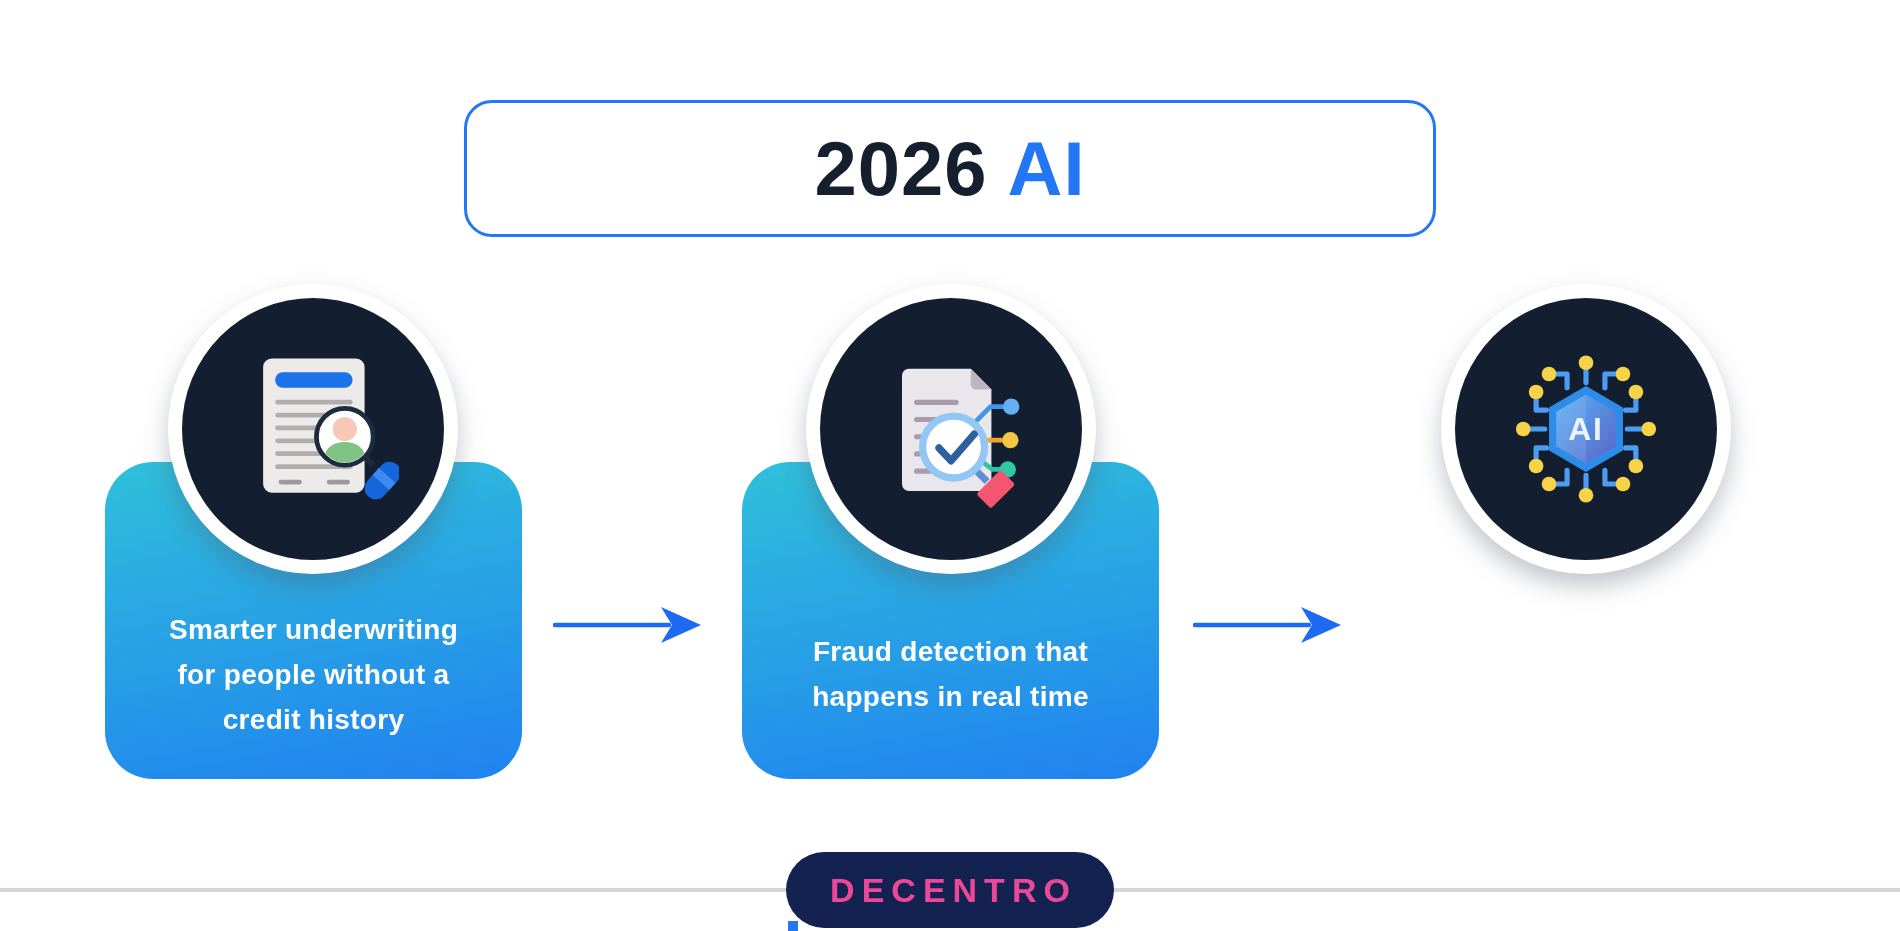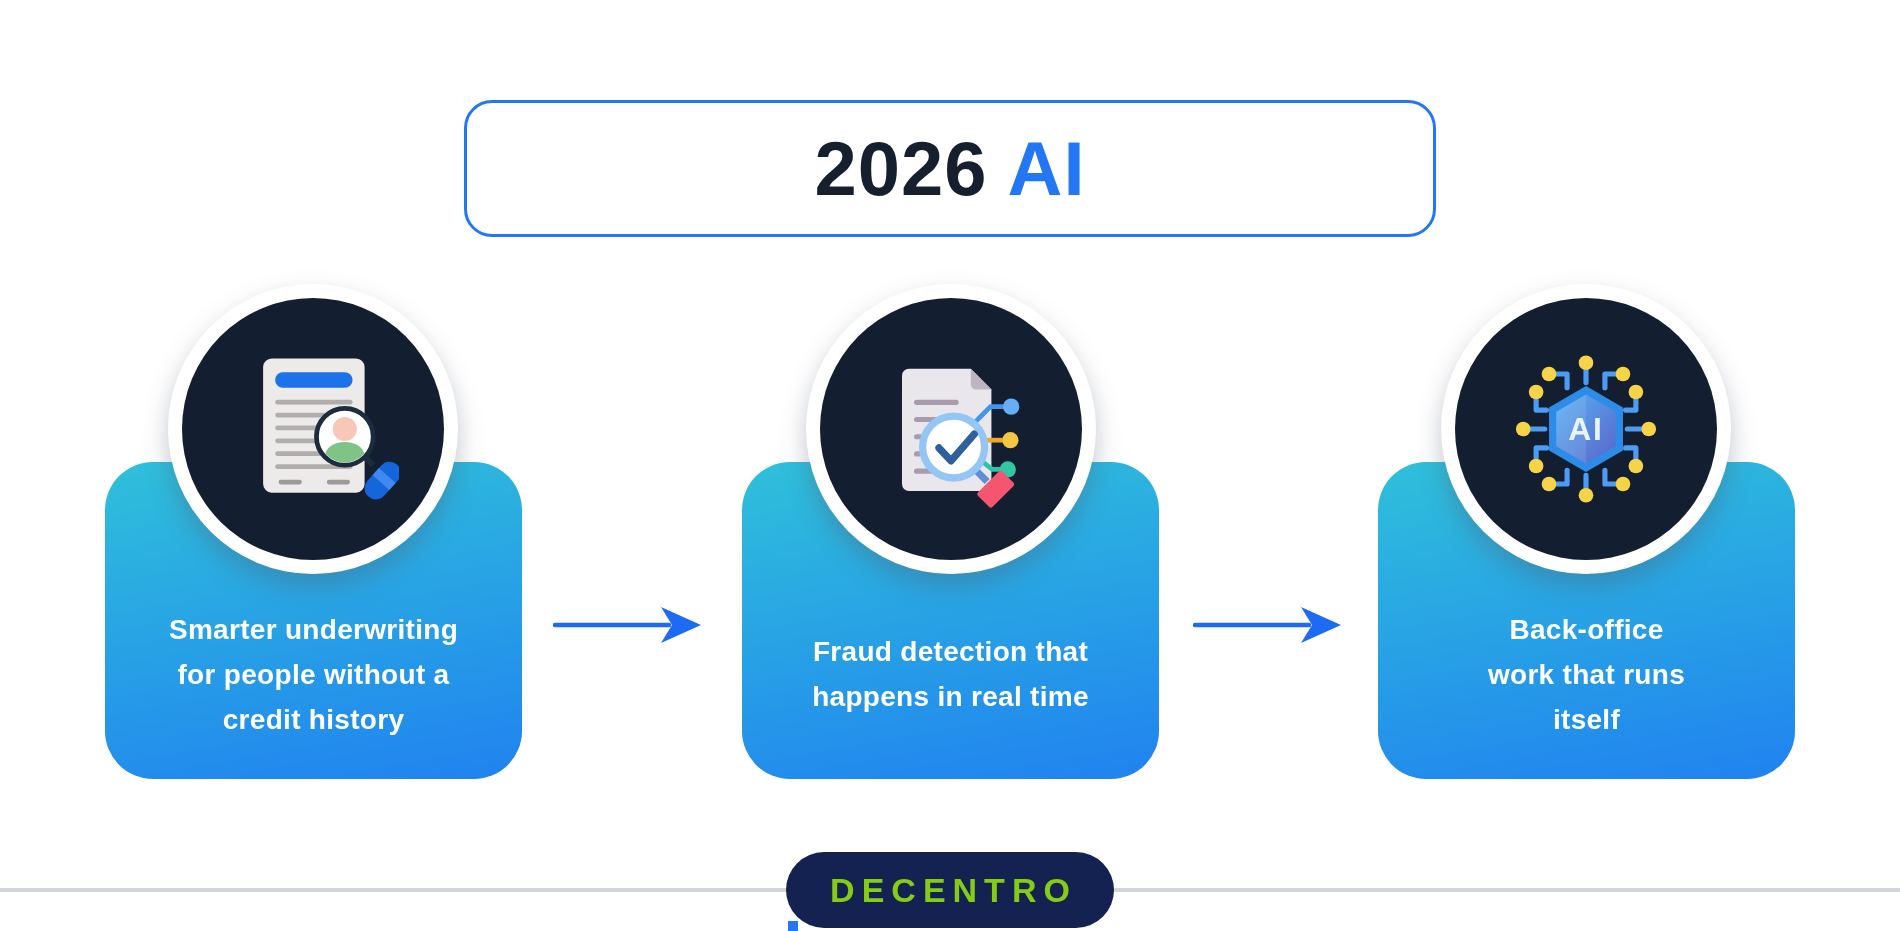--- a/index.html
+++ b/index.html
@@ -43,21 +43,21 @@
   
   .arrow{position:absolute;top:571px;width:150px;height:44px;}
   .arrow1{left:553px;} .arrow2{left:1193px;}
   
   .divider{position:absolute;left:0;top:856px;width:1900px;height:4px;background:#D3D5DD;}
   .brand-pill{
     position:absolute;left:786px;top:820px;width:328px;height:76px;border-radius:38px;
     background:#132250;display:flex;align-items:center;justify-content:center;
   }
   .brand-logo{
-    position:relative;color:#84cc16;font-size:34px;font-weight:700;
+    position:relative;color:#ec4899;font-size:34px;font-weight:700;
     letter-spacing:7px;padding-left:7px;line-height:1;
   }
   .brand-dot{position:absolute;left:2px;bottom:-3px;width:10px;height:10px;background:#2377F5;}
 </style>
 </head>
 <body>
 
 <div class="stage">
 
   <div class="title-box">
@@ -69,25 +69,20 @@
     <div class="card-text">Fraud detection that
 happens in real time</div>
   </div>
 
   <div class="card card1">
     <div class="card-text">Smarter underwriting
 for people without a
 credit history</div>
   </div>
 
-  <div class="card card3">
-    <div class="card-text">Back-office
-work that runs
-itself</div>
-  </div>
 
   <div class="icon-circle ic1">
     <div class="icon-circle-inner">
       <svg class="icon-svg" viewBox="0 0 200 200">
         <rect x="42" y="18" width="118" height="156" rx="10" fill="#EDEAEA"></rect>
         <rect x="56" y="34" width="90" height="18" rx="9" fill="#1B72E9"></rect>
         <rect x="56" y="66" width="90" height="5.5" rx="2.75" fill="#B1ADAD"></rect>
         <rect x="56" y="81" width="90" height="5.5" rx="2.75" fill="#B1ADAD"></rect>
         <rect x="56" y="96" width="90" height="5.5" rx="2.75" fill="#B1ADAD"></rect>
         <rect x="56" y="111" width="90" height="5.5" rx="2.75" fill="#B1ADAD"></rect>

